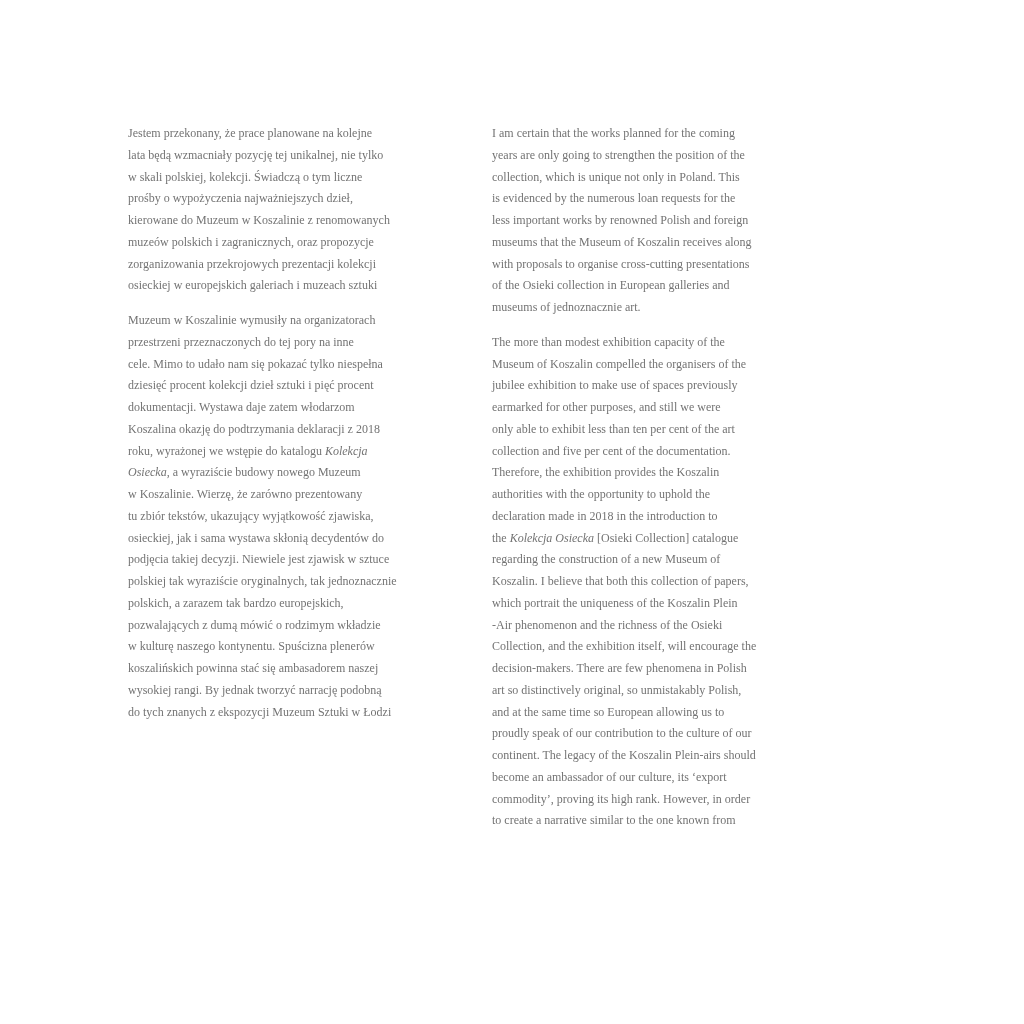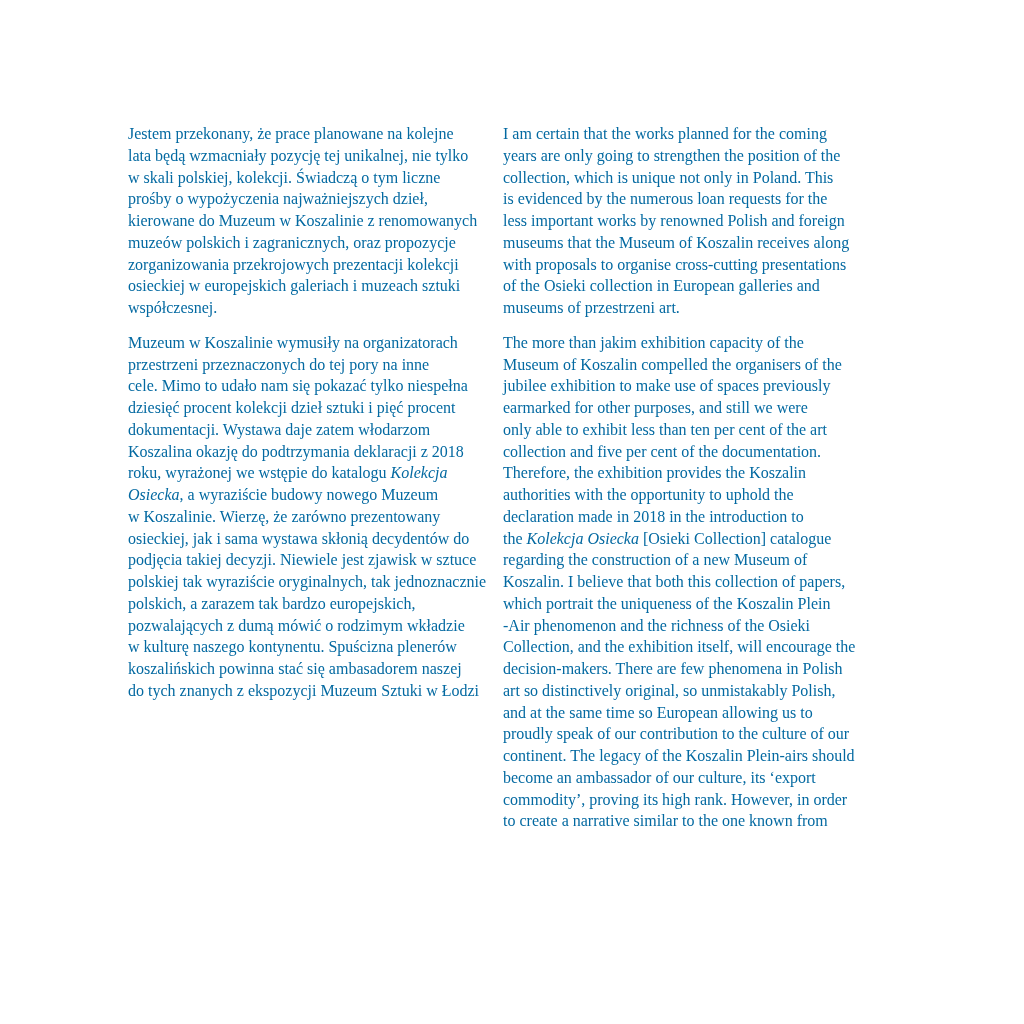--- a/index.html
+++ b/index.html
@@ -1,77 +1,78 @@
 <!DOCTYPE html>
 <html><head>
 <meta charset="utf-8">
 <style>
   html, body { margin:0; padding:0; background:#ffffff; }
   body { width:1024px; height:1024px; position:relative; overflow:hidden; }
   .col {
     position:absolute; top:123px; width:360px;
     font-family:"Liberation Serif","DejaVu Serif",serif;
-    font-size:16px; line-height:21.75px; color:#0369a1;
+    font-size:12px; line-height:21.75px; color:#737373;
   }
   .col.left { left:128px; }
-  .col.right { left:492px;margin-left:11px; }
+  .col.right { left:492px; }
   .para { margin:0 0 13px 0; }
   .line { display:block; white-space:nowrap; }
   em { font-style:italic; }
 </style>
 </head>
 <body>
 
 <div class="col left">
   <p class="para">
     <span class="line">Jestem przekonany, że prace planowane na kolejne</span>
     <span class="line">lata będą wzmacniały pozycję tej unikalnej, nie tylko</span>
     <span class="line">w skali polskiej, kolekcji. Świadczą o tym liczne</span>
     <span class="line">prośby o wypożyczenia najważniejszych dzieł,</span>
     <span class="line">kierowane do Muzeum w Koszalinie z renomowanych</span>
     <span class="line">muzeów polskich i zagranicznych, oraz propozycje</span>
     <span class="line">zorganizowania przekrojowych prezentacji kolekcji</span>
     <span class="line">osieckiej w europejskich galeriach i muzeach sztuki</span>
-    <span class="line">współczesnej.</span>
   </p>
   <p class="para">
     <span class="line">Muzeum w Koszalinie wymusiły na organizatorach</span>
     <span class="line">przestrzeni przeznaczonych do tej pory na inne</span>
     <span class="line">cele. Mimo to udało nam się pokazać tylko niespełna</span>
     <span class="line">dziesięć procent kolekcji dzieł sztuki i pięć procent</span>
     <span class="line">dokumentacji. Wystawa daje zatem włodarzom</span>
     <span class="line">Koszalina okazję do podtrzymania deklaracji z 2018</span>
     <span class="line"><span>roku, wyrażonej we wstępie do katalogu </span><em>Kolekcja</em></span>
     <span class="line"><em>Osiecka</em><span>, a wyraziście budowy nowego Muzeum</span></span>
     <span class="line">w Koszalinie. Wierzę, że zarówno prezentowany</span>
+    <span class="line">tu zbiór tekstów, ukazujący wyjątkowość zjawiska,</span>
     <span class="line">osieckiej, jak i sama wystawa skłonią decydentów do</span>
     <span class="line">podjęcia takiej decyzji. Niewiele jest zjawisk w sztuce</span>
     <span class="line">polskiej tak wyraziście oryginalnych, tak jednoznacznie</span>
     <span class="line">polskich, a zarazem tak bardzo europejskich,</span>
     <span class="line">pozwalających z dumą mówić o rodzimym wkładzie</span>
     <span class="line">w kulturę naszego kontynentu. Spuścizna plenerów</span>
     <span class="line">koszalińskich powinna stać się ambasadorem naszej</span>
+    <span class="line">wysokiej rangi. By jednak tworzyć narrację podobną</span>
     <span class="line">do tych znanych z ekspozycji Muzeum Sztuki w Łodzi</span>
   </p>
 </div>
 
 <div class="col right">
   <p class="para">
     <span class="line">I am certain that the works planned for the coming</span>
     <span class="line">years are only going to strengthen the position of the</span>
     <span class="line">collection, which is unique not only in Poland. This</span>
     <span class="line">is evidenced by the numerous loan requests for the</span>
     <span class="line">less important works by renowned Polish and foreign</span>
     <span class="line">museums that the Museum of Koszalin receives along</span>
     <span class="line">with proposals to organise cross-cutting presentations</span>
     <span class="line">of the Osieki collection in European galleries and</span>
-    <span class="line">museums of przestrzeni art.</span>
+    <span class="line">museums of jednoznacznie art.</span>
   </p>
   <p class="para">
-    <span class="line">The more than jakim exhibition capacity of the</span>
+    <span class="line">The more than modest exhibition capacity of the</span>
     <span class="line">Museum of Koszalin compelled the organisers of the</span>
     <span class="line">jubilee exhibition to make use of spaces previously</span>
     <span class="line">earmarked for other purposes, and still we were</span>
     <span class="line">only able to exhibit less than ten per cent of the art</span>
     <span class="line">collection and five per cent of the documentation.</span>
     <span class="line">Therefore, the exhibition provides the Koszalin</span>
     <span class="line">authorities with the opportunity to uphold the</span>
     <span class="line">declaration made in 2018 in the introduction to</span>
     <span class="line"><span>the </span><em>Kolekcja Osiecka</em><span> [Osieki Collection] catalogue</span></span>
     <span class="line">regarding the construction of a new Museum of</span>

